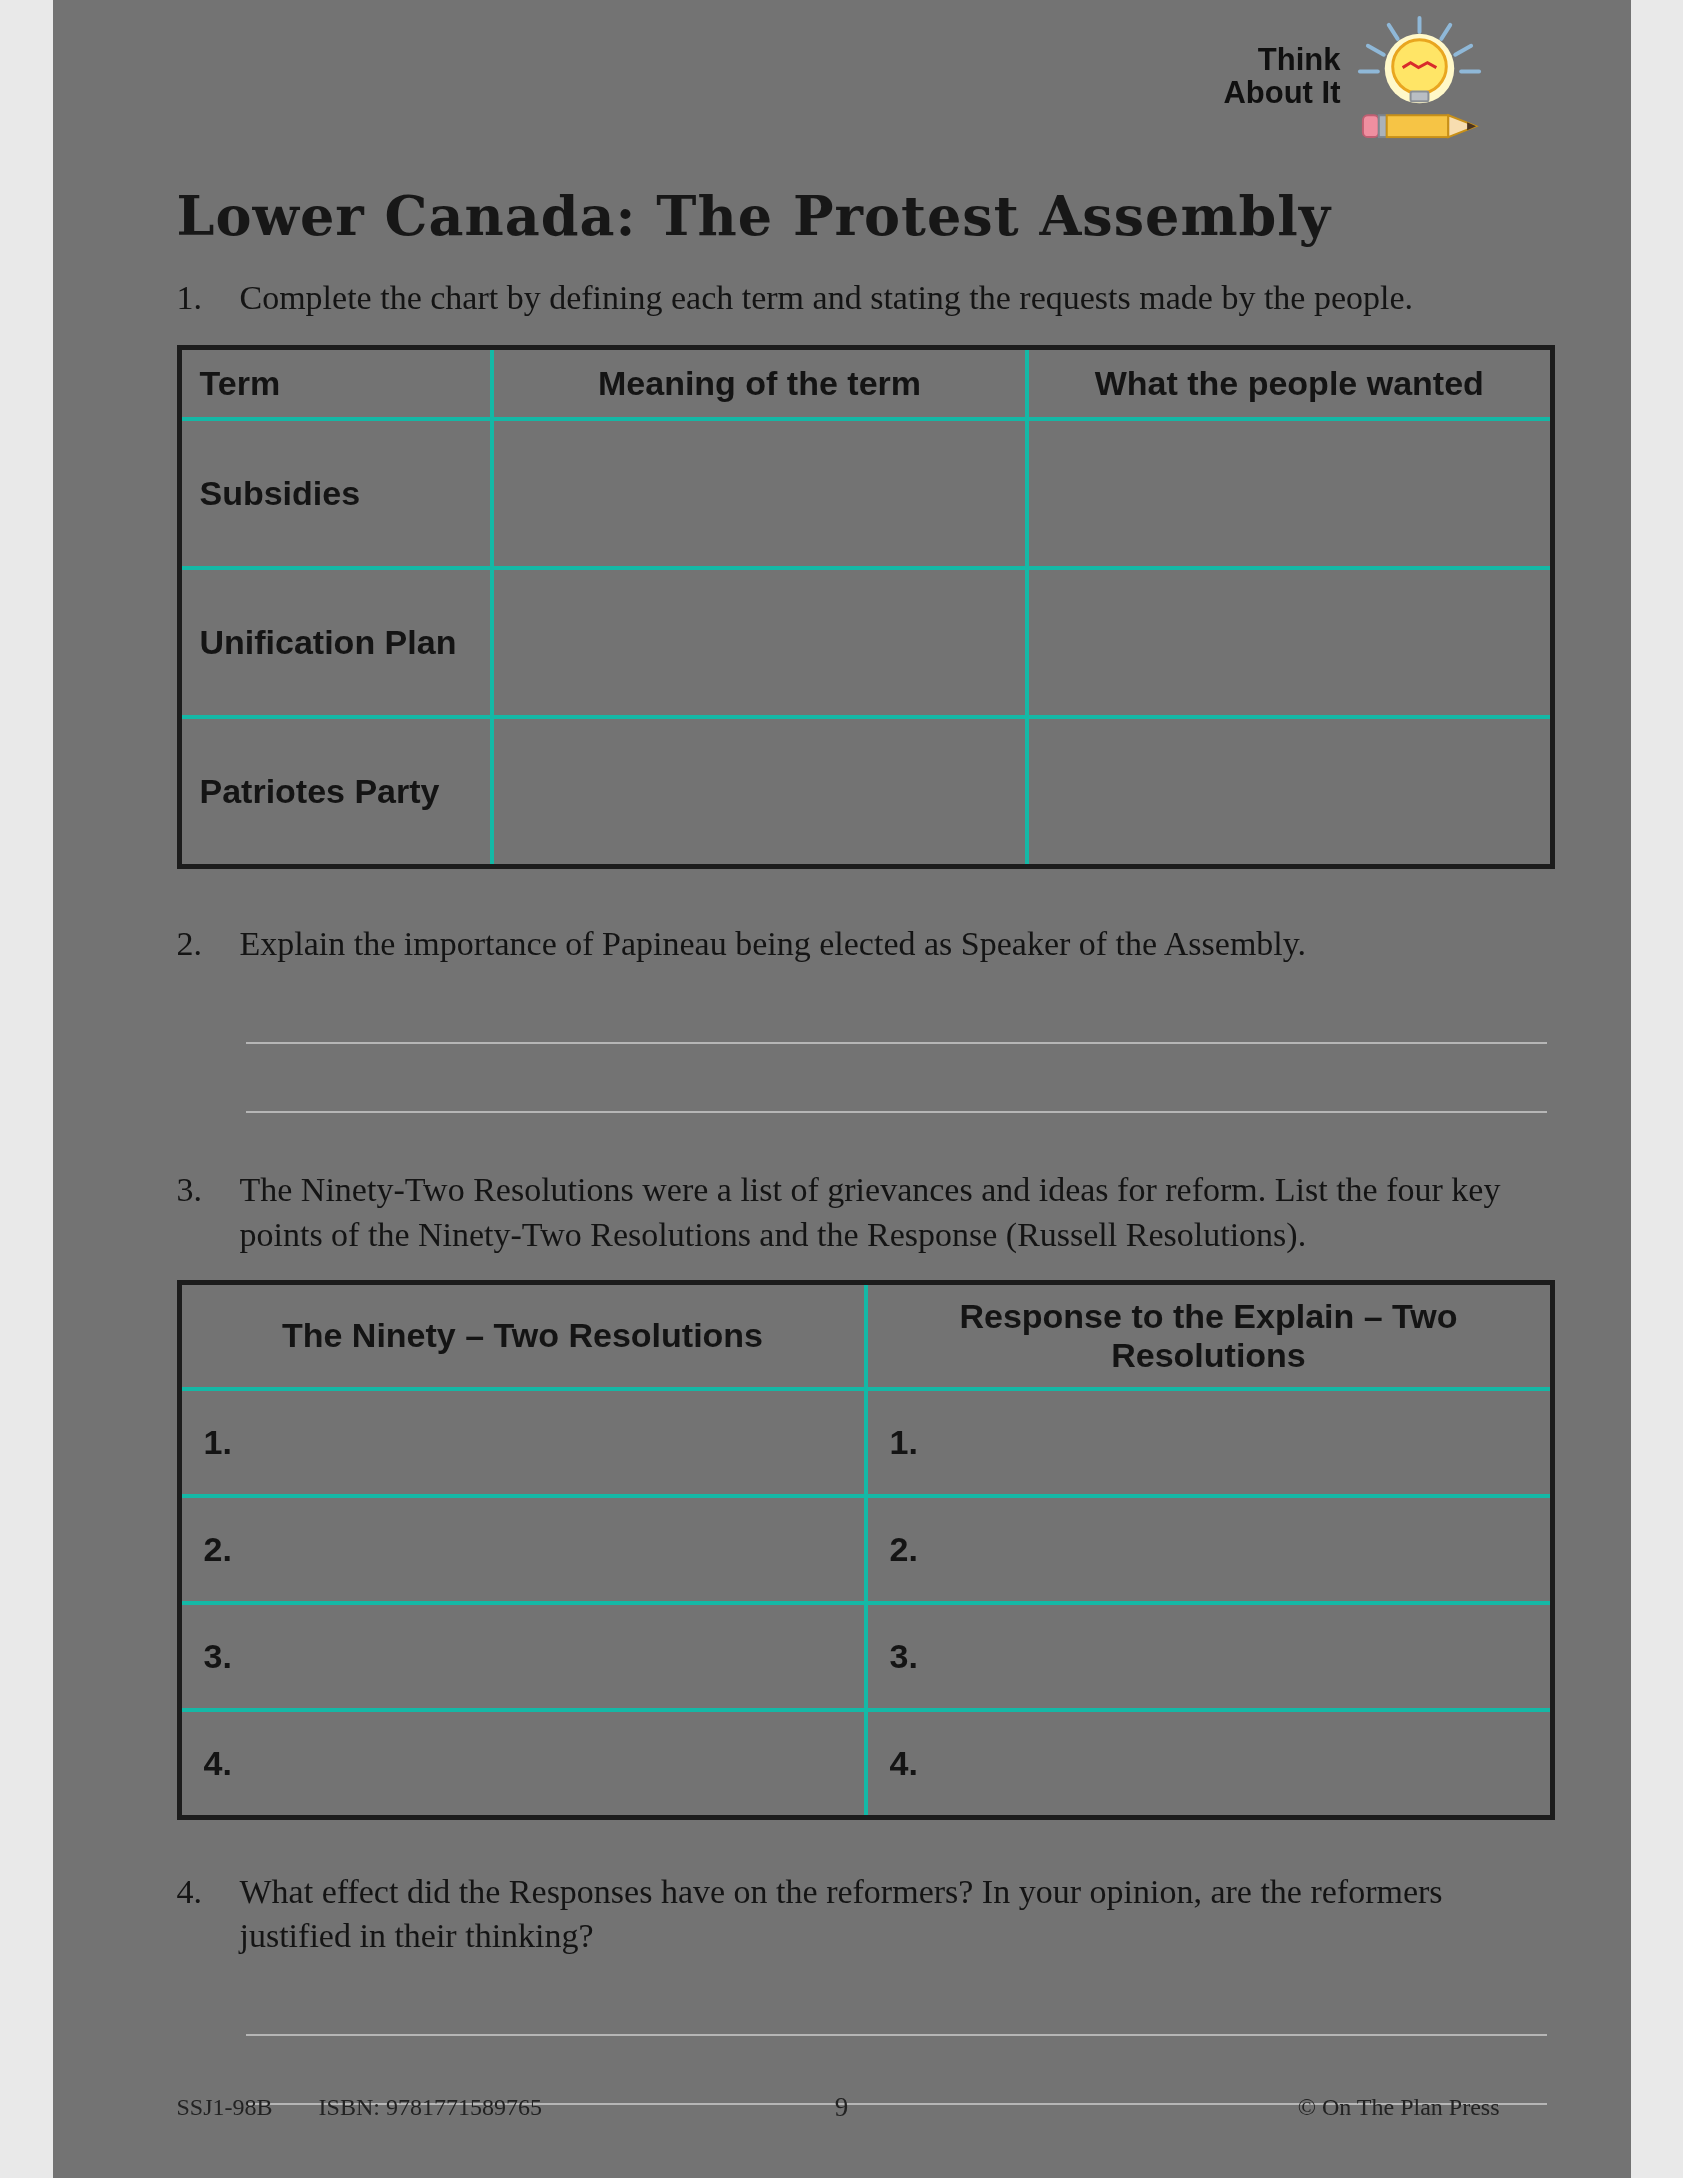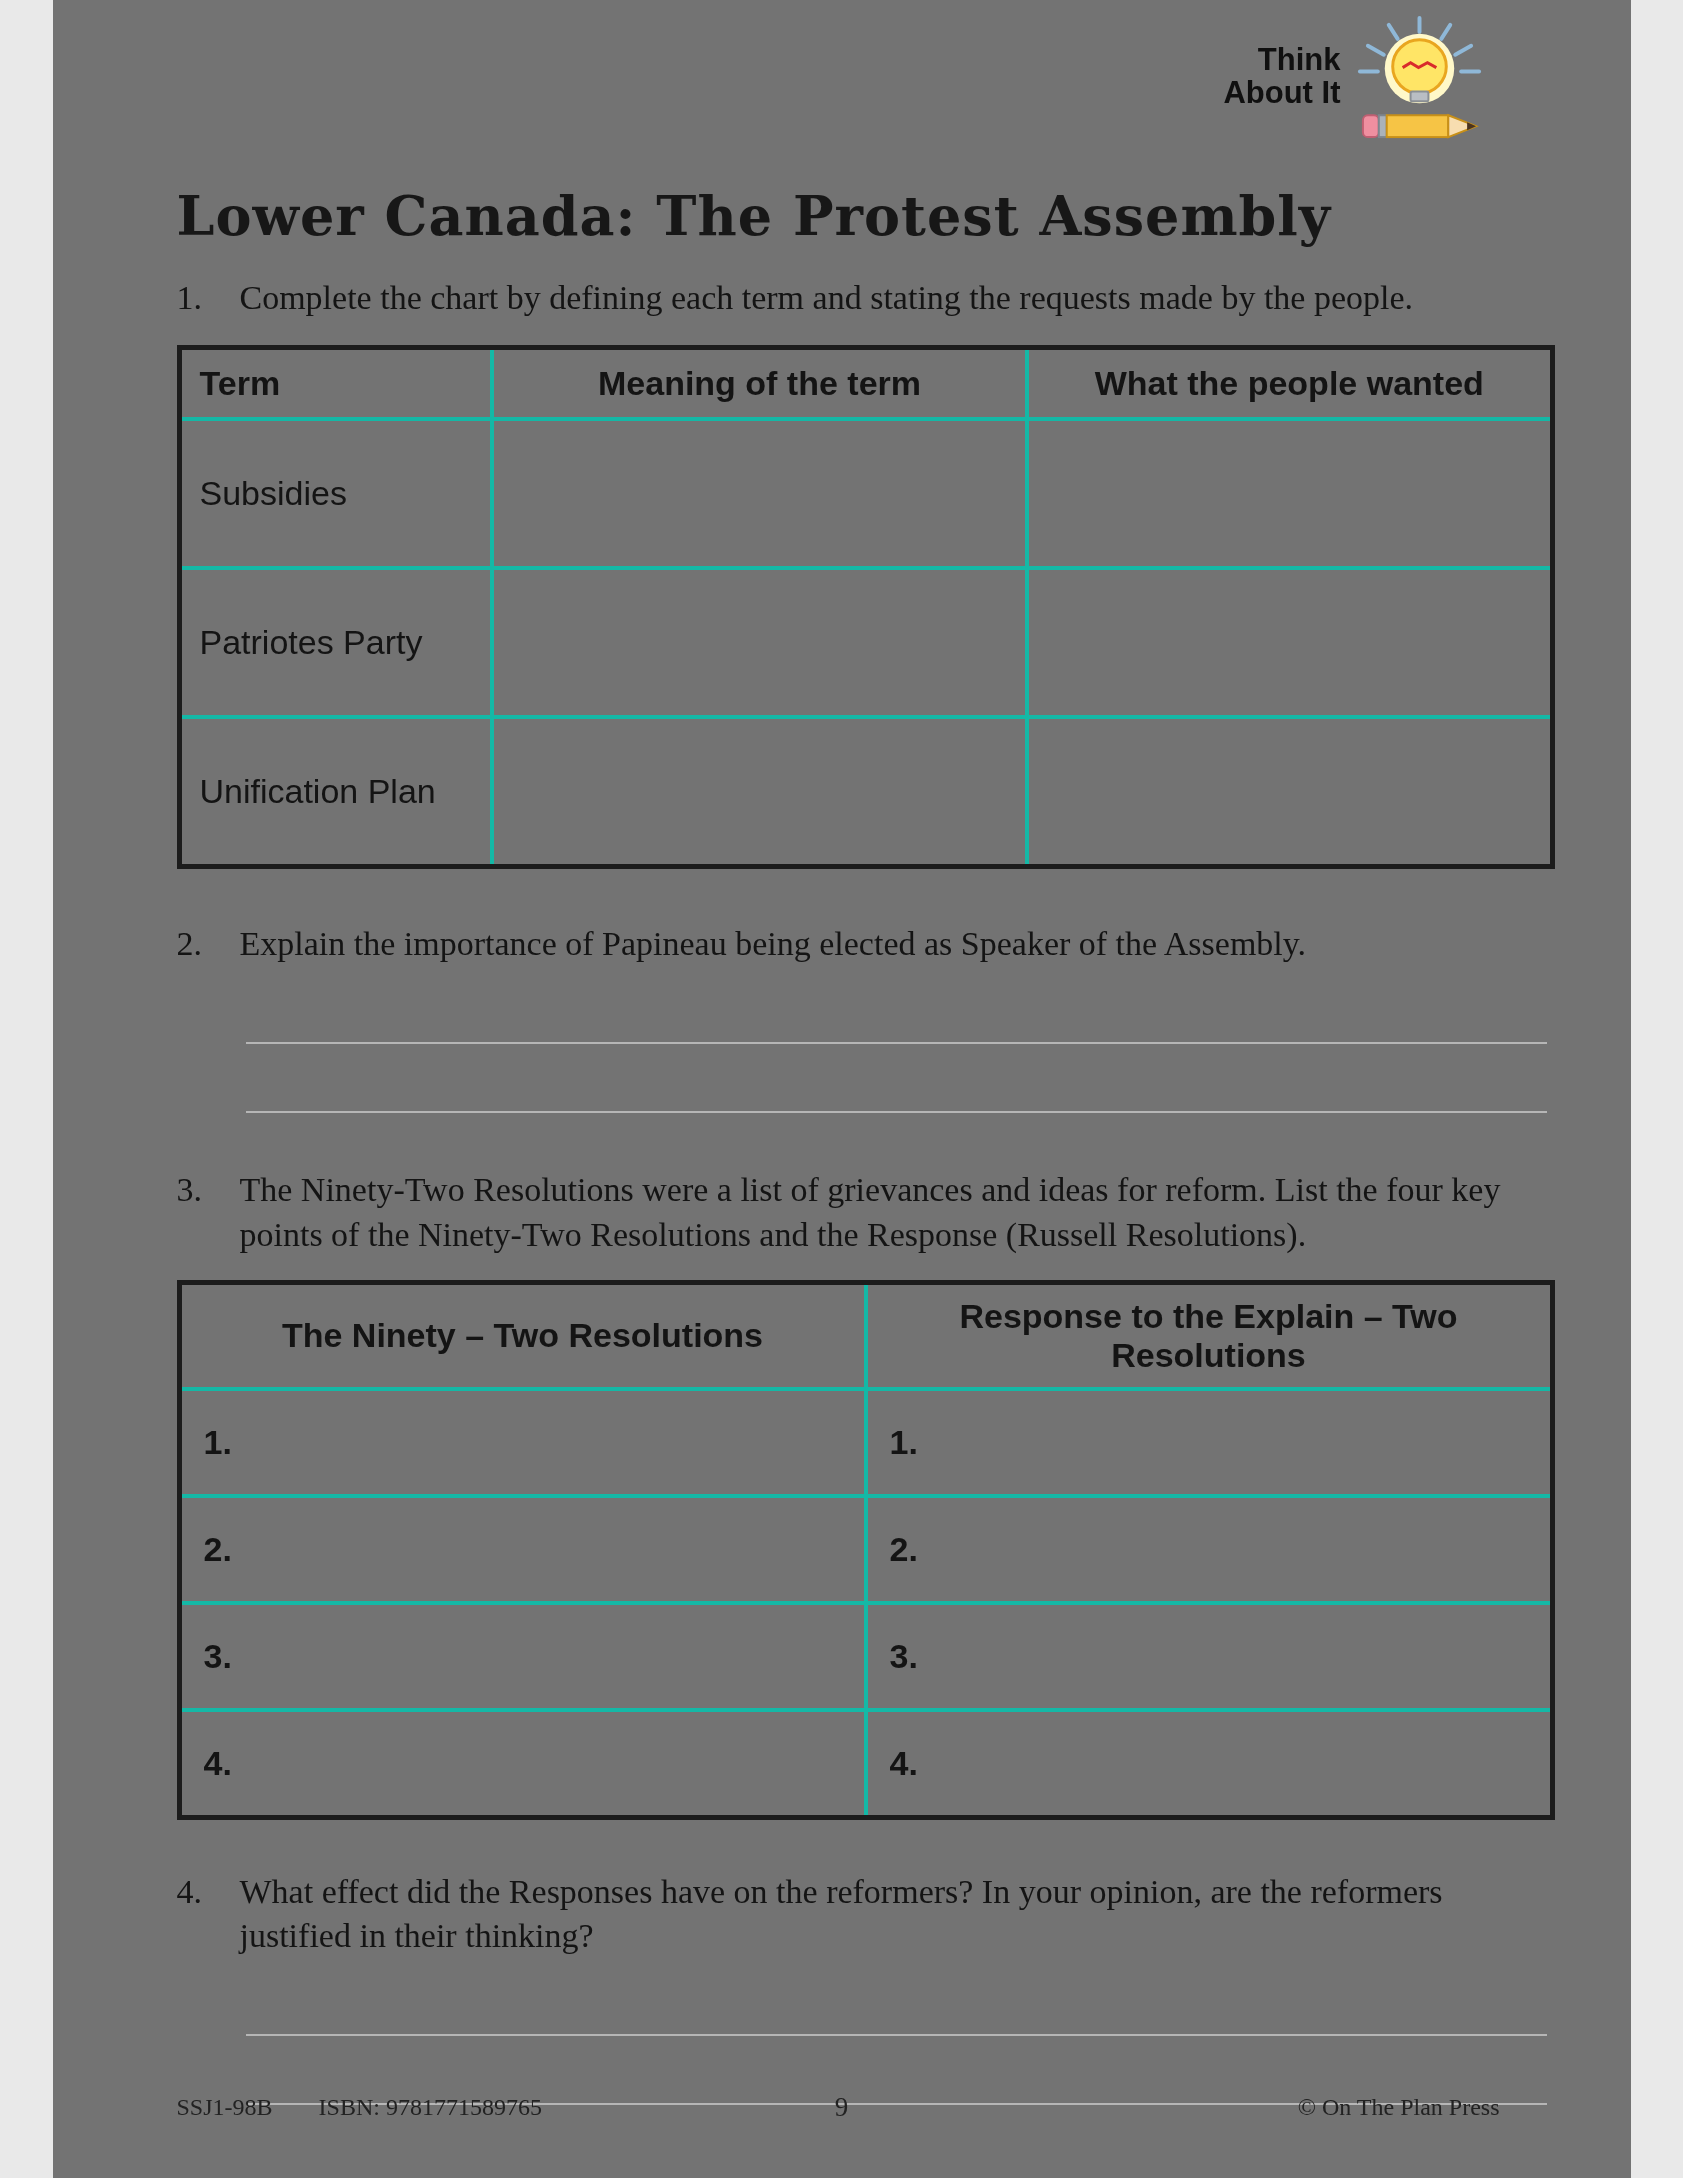--- a/index.html
+++ b/index.html
@@ -39,21 +39,21 @@
   .tbl th, .tbl td { border:4px solid #14b8a6; }
   .tbl th {
     font-family:"Liberation Sans", sans-serif; font-weight:bold; font-size:34px;
     text-align:center; padding:14px 8px;
   }
   .t1 col.c-term { width:313px; }
   .t1 col.c-mean { width:535px; }
   .t1 th.left { text-align:left; padding-left:18px; }
   .t1 td { height:143px; vertical-align:middle; }
   .t1 td.term-cell {
-    font-family:"Liberation Sans", sans-serif; font-weight:normal; font-size:34px;
+    font-family:"Liberation Sans", sans-serif; font-weight:bold; font-size:34px;
     text-align:left; padding-left:18px;
   }
   .t2 { margin-top:22px; }
   .t2 th { padding:12px 8px; }
   .t2 td {
     height:101px; vertical-align:middle; padding-left:22px;
     font-family:"Liberation Sans", sans-serif; font-weight:bold; font-size:34px;
   }
 
   
@@ -129,26 +129,26 @@
           <th>What the people wanted</th>
         </tr>
       </thead>
       <tbody>
         <tr>
           <td class="term-cell">Subsidies</td>
           <td></td>
           <td></td>
         </tr>
         <tr>
+          <td class="term-cell">Unification Plan</td>
+          <td></td>
+          <td></td>
+        </tr>
+        <tr>
           <td class="term-cell">Patriotes Party</td>
-          <td></td>
-          <td></td>
-        </tr>
-        <tr>
-          <td class="term-cell">Unification Plan</td>
           <td></td>
           <td></td>
         </tr>
       </tbody>
     </table>
 
     <div class="question q2">
       <span class="qnum">2.</span>
       <span class="qtext">Explain the importance of Papineau being elected as Speaker of the Assembly.</span>
     </div>

